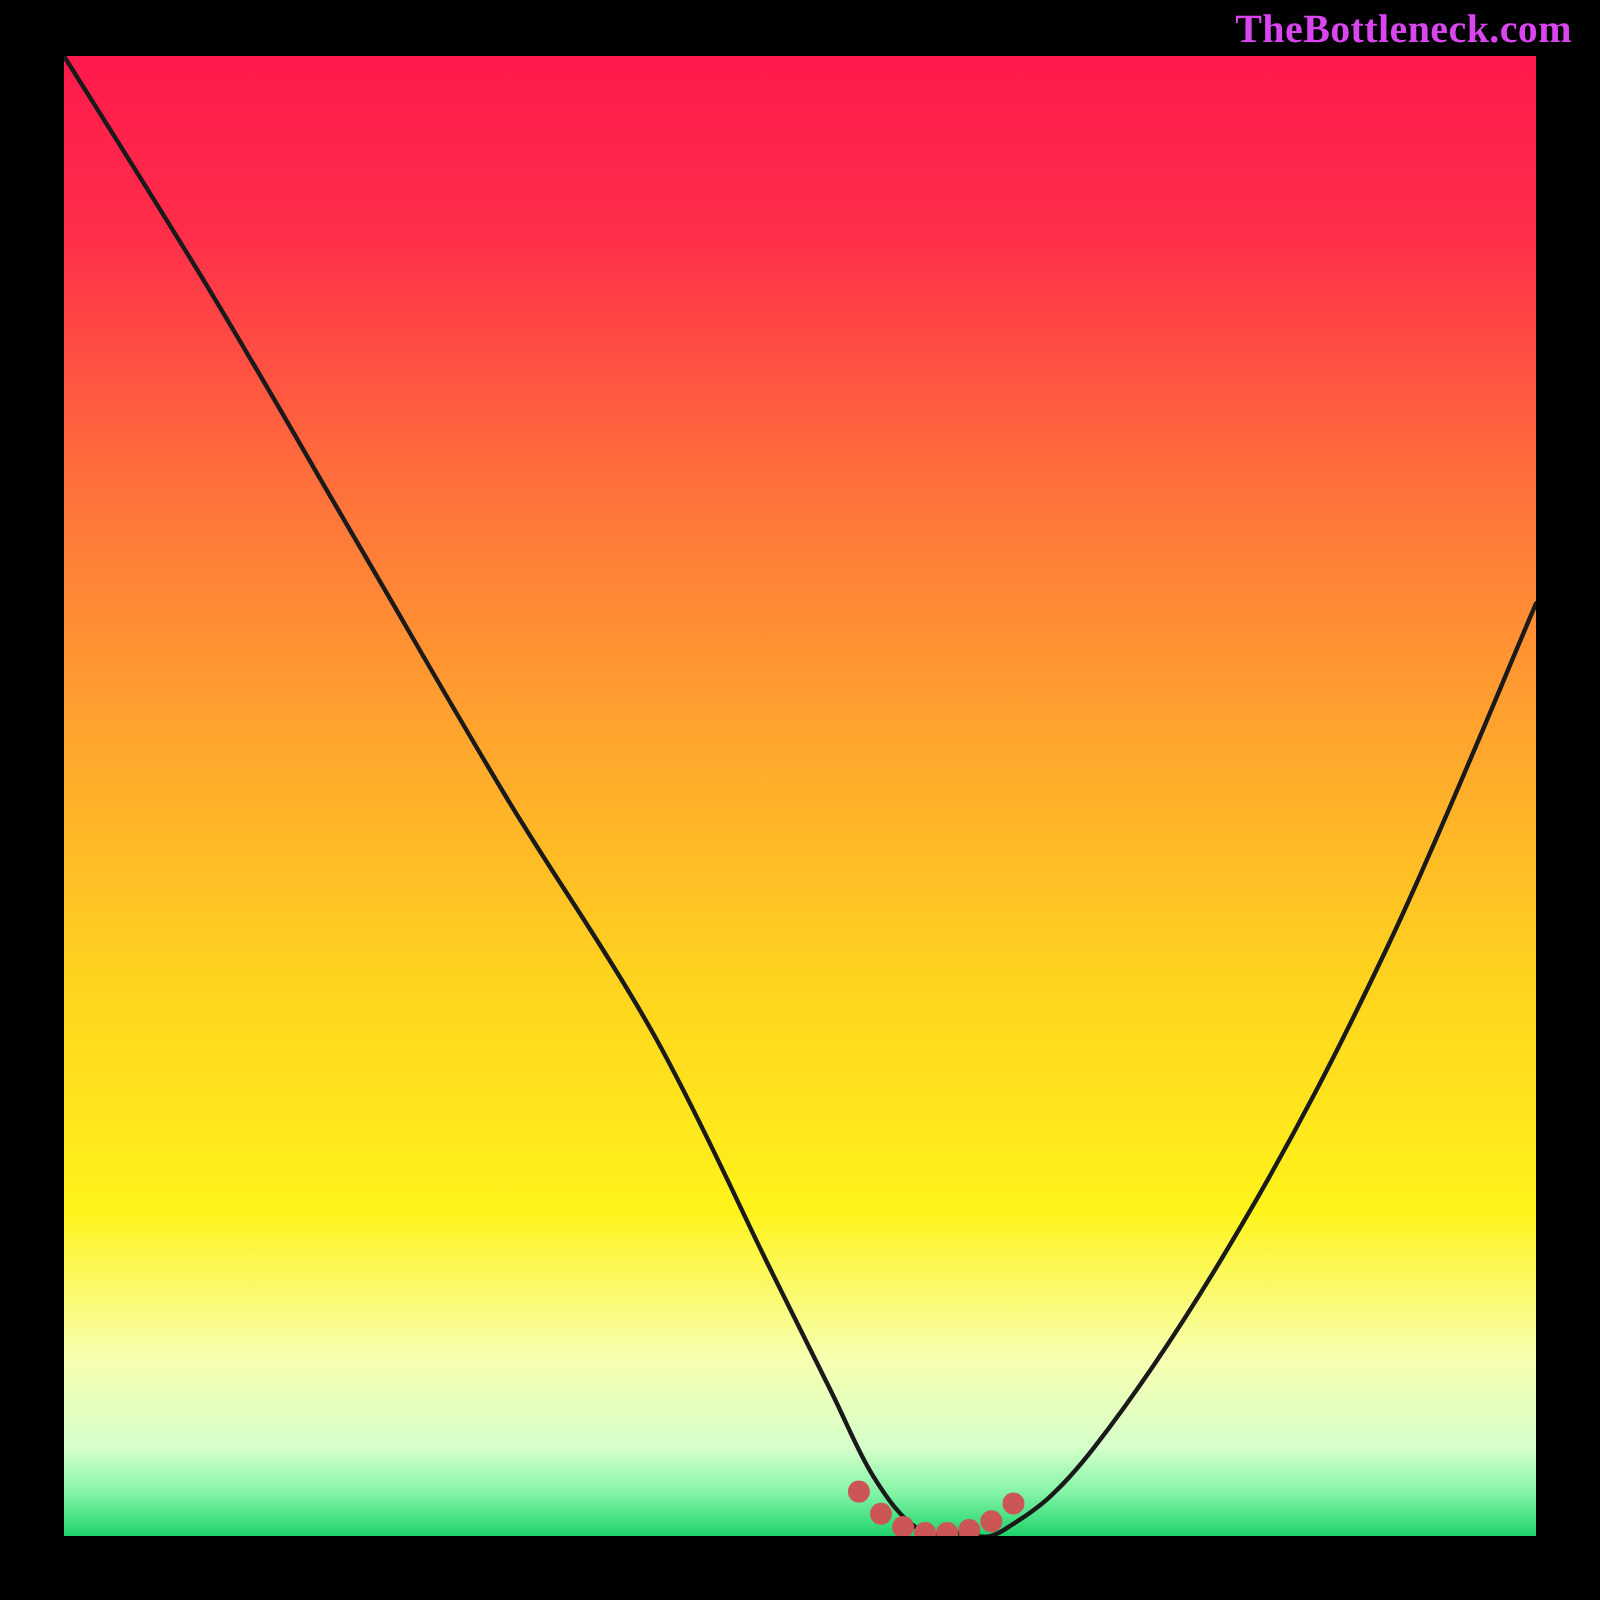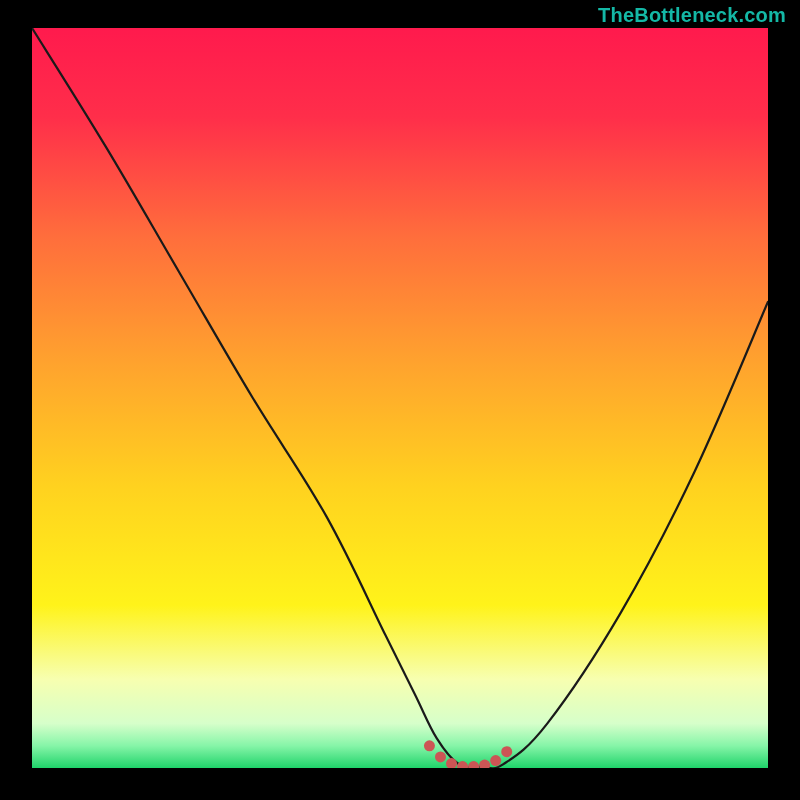--- a/index.html
+++ b/index.html
@@ -14,25 +14,26 @@
   .container {
     position: relative;
     width: 800px;
     height: 800px;
     background: #000000;
   }
   .watermark {
     position: absolute;
     top: 4px;
     right: 14px;
-    color: #14b8a6;
+    color: #d946ef;
     font-size: 20px;
     font-weight: bold;
     letter-spacing: 0.2px;
     z-index: 10;
+    font-family: Liberation Serif, serif;
   }
   .plot-area {
     position: absolute;
     left: 32px;
     top: 28px;
     width: 736px;
     height: 740px;
     overflow: hidden;
   }
   .gradient-bg {

